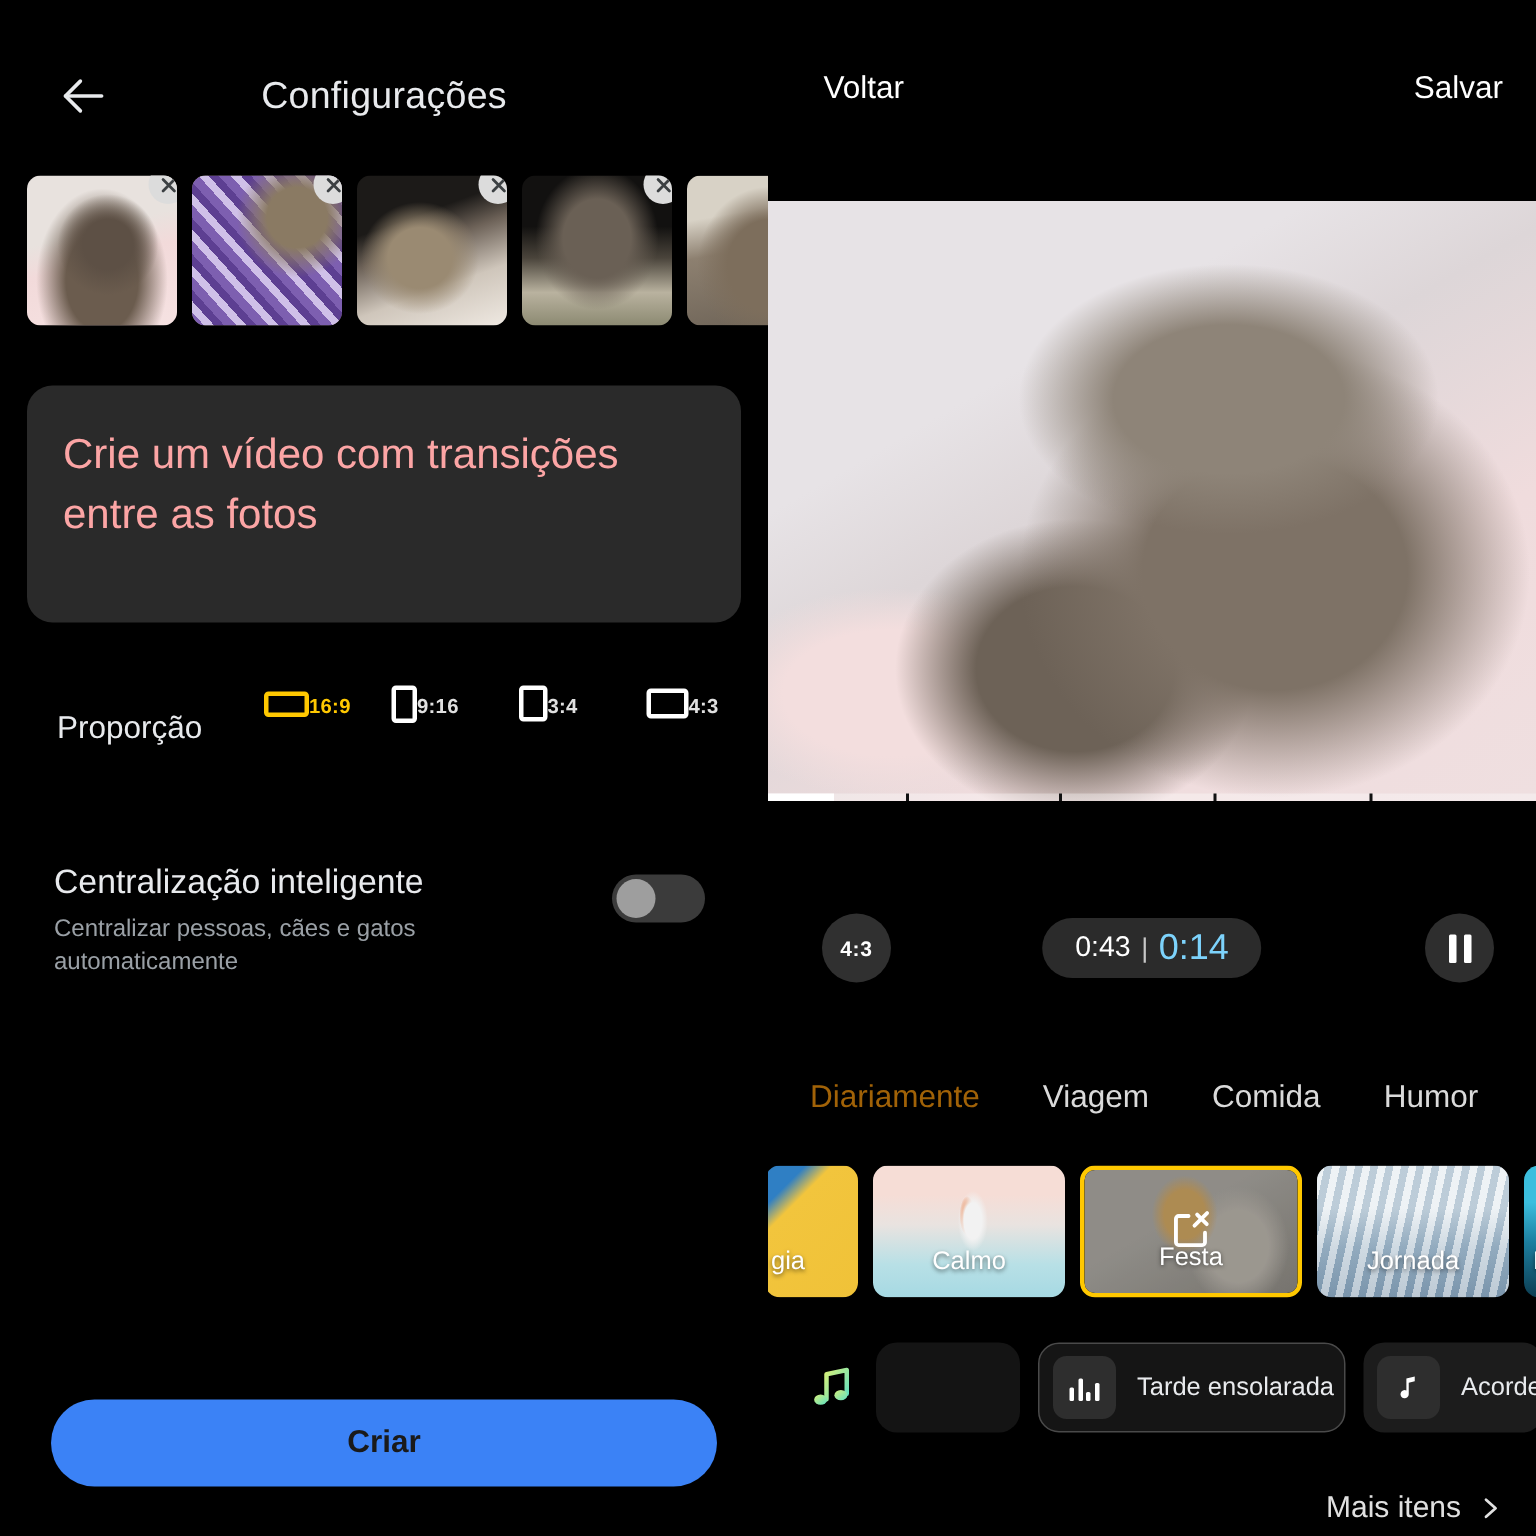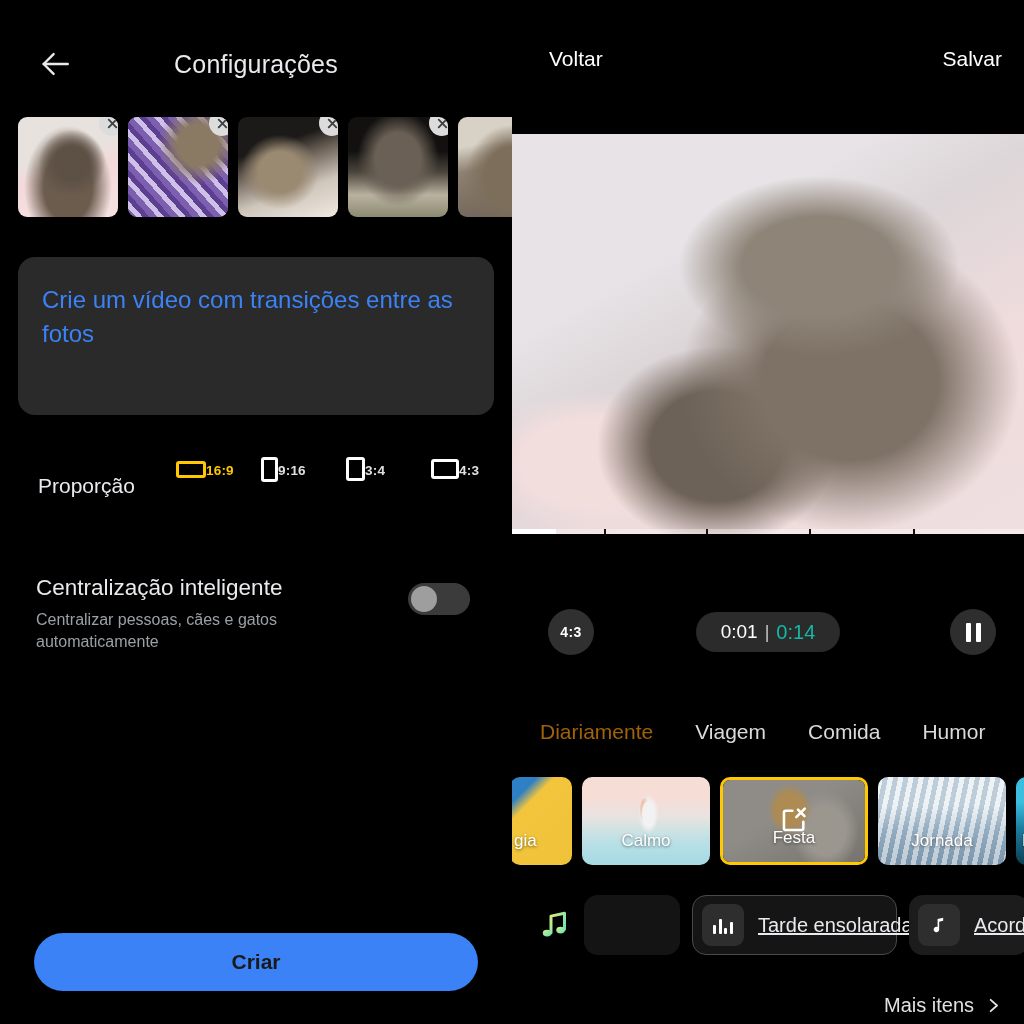--- a/index.html
+++ b/index.html
@@ -25,21 +25,21 @@
     display:flex; gap:10px; padding-left:18px; overflow:hidden; }
   .thumb { position:relative; flex:0 0 100px; width:100px; height:100px; border-radius:9px; overflow:hidden; }
   .thumb .pic { position:absolute; inset:0; }
   .thumb-remove { position:absolute; top:-7px; right:-7px; width:26px; height:26px; border-radius:50%;
     background:#dcdcdc; display:flex; align-items:center; justify-content:center; cursor:pointer; z-index:3; }
   .thumb-remove svg { width:13px; height:13px; }
 
   
   .prompt-box { position:absolute; left:18px; top:228px; width:476px; height:158px;
     background:#2a2a2a; border-radius:17px; padding:26px 24px; }
-  .prompt-text { color:#3b82f6; font-size:24px; line-height:1.42; }
+  .prompt-text { color:#fca5a5; font-size:28px; line-height:1.42; }
 
   
   .prop-row { position:absolute; left:0; top:425px; width:512px; height:70px; }
   .prop-label { position:absolute; left:38px; top:20px; color:#e8eaed; font-size:21px;text-align:right; }
   .ratio-list { position:absolute; left:176px; top:0; display:flex; }
   .ratio-item { width:85px; display:flex; cursor:pointer; }
   .ratio-glyph { height:30px; display:flex; align-items:center; justify-content:center; }
   .ratio-box { border:3px solid #fff; border-radius:3px; }
   .ratio-item.active .ratio-box { border-color:#ffc800; }
   .ratio-cap { margin-top:9px; font-size:13.5px; color:#e0e0e0; font-weight:bold; letter-spacing:.2px; }
@@ -72,21 +72,21 @@
 
   .ctrl-row { position:absolute; left:0; top:580px; width:512px; height:46px; }
   .ratio-badge { position:absolute; left:36px; top:0; width:46px; height:46px; border-radius:50%;
     background:#303030; display:flex; align-items:center; justify-content:center; cursor:pointer; }
   .ratio-badge span { color:#fff; font-size:14px; font-weight:bold; letter-spacing:.5px; }
   .time-pill { position:absolute; left:50%; transform:translateX(-50%); top:3px; height:40px; min-width:144px;
     border-radius:20px; background:#2b2b2b; display:flex; align-items:center; justify-content:center; gap:7px;
     padding:0 22px; cursor:pointer; }
   .time-pill .cur { color:#fff; font-size:19px; }
   .time-pill .sep { color:#c7c7c7; font-size:18px; }
-  .time-pill .tot { color:#14b8a6; font-size:20px; }
+  .time-pill .tot { color:#7dd3fc; font-size:24px; }
   .pause-btn { position:absolute; right:28px; top:0; width:46px; height:46px; border-radius:50%;
     background:#2e2e2e; display:flex; align-items:center; justify-content:center; gap:5px; cursor:pointer; }
   .pause-btn i { display:block; width:5px; height:19px; background:#fff; border-radius:1px; }
 
   .cat-tabs { position:absolute; left:0; top:682px; width:512px; height:42px; display:flex;
     align-items:center; gap:42px; padding-left:28px; overflow:hidden; }
   .cat-tab { color:#dadada; font-size:21px; white-space:nowrap; cursor:pointer; }
   .cat-tab.active { color:#a16207; }
 
   .style-row { position:absolute; left:0; top:748px; width:512px; height:88px; display:flex; gap:10px;
@@ -100,21 +100,21 @@
   .edit-icon { position:absolute; left:50%; top:26px; transform:translateX(-50%); width:28px; height:28px; z-index:3; }
 
   .music-row { position:absolute; left:0; top:862px; width:512px; height:68px; display:flex;
     align-items:center; gap:12px; padding-left:24px; overflow:hidden; }
   .music-note { flex:0 0 auto; width:36px; height:36px; display:flex; align-items:center; justify-content:center; cursor:pointer; }
   .music-chip { position:relative; flex:0 0 auto; height:60px; border-radius:14px; background:#1c1c1c;
     display:flex; align-items:center; gap:14px; padding:0 22px 0 9px; cursor:pointer; }
   .music-chip.outlined { background:#151515; border:1px solid #4a4a4a; }
   .chip-thumb { width:42px; height:42px; border-radius:9px; background:#2e2e2e;
     display:flex; align-items:center; justify-content:center; flex:0 0 auto; }
-  .chip-label { color:#e8eaed; font-size:20px; white-space:nowrap;text-decoration:underline; }
+  .chip-label { color:#e8eaed; font-size:17px; white-space:nowrap; }
   .bars { display:flex; align-items:flex-end; gap:2.5px; height:17px; }
   .bars i { display:block; width:3px; background:#fff; border-radius:1px; }
 
   .more-items { position:absolute; right:22px; bottom:36px; display:flex; align-items:center; gap:11px; cursor:pointer; }
   .more-items span { color:#e0e0e0; font-size:20px; }
   .more-items svg { width:17px; height:17px; }
 </style>
 </head>
 <body>
 
@@ -260,21 +260,21 @@
         <div class="seg" style="left:297px;"></div>
         <div class="seg" style="left:401px;"></div>
       </div>
     </div>
 
     <div class="ctrl-row">
       <div class="ratio-badge">
         <span>4:3</span>
       </div>
       <div class="time-pill">
-        <span class="cur">0:01</span>
+        <span class="cur">0:43</span>
         <span class="sep">|</span>
         <span class="tot">0:14</span>
       </div>
       <div class="pause-btn">
         <i></i>
           <i></i>
       </div>
     </div>
 
     <div class="cat-tabs">

